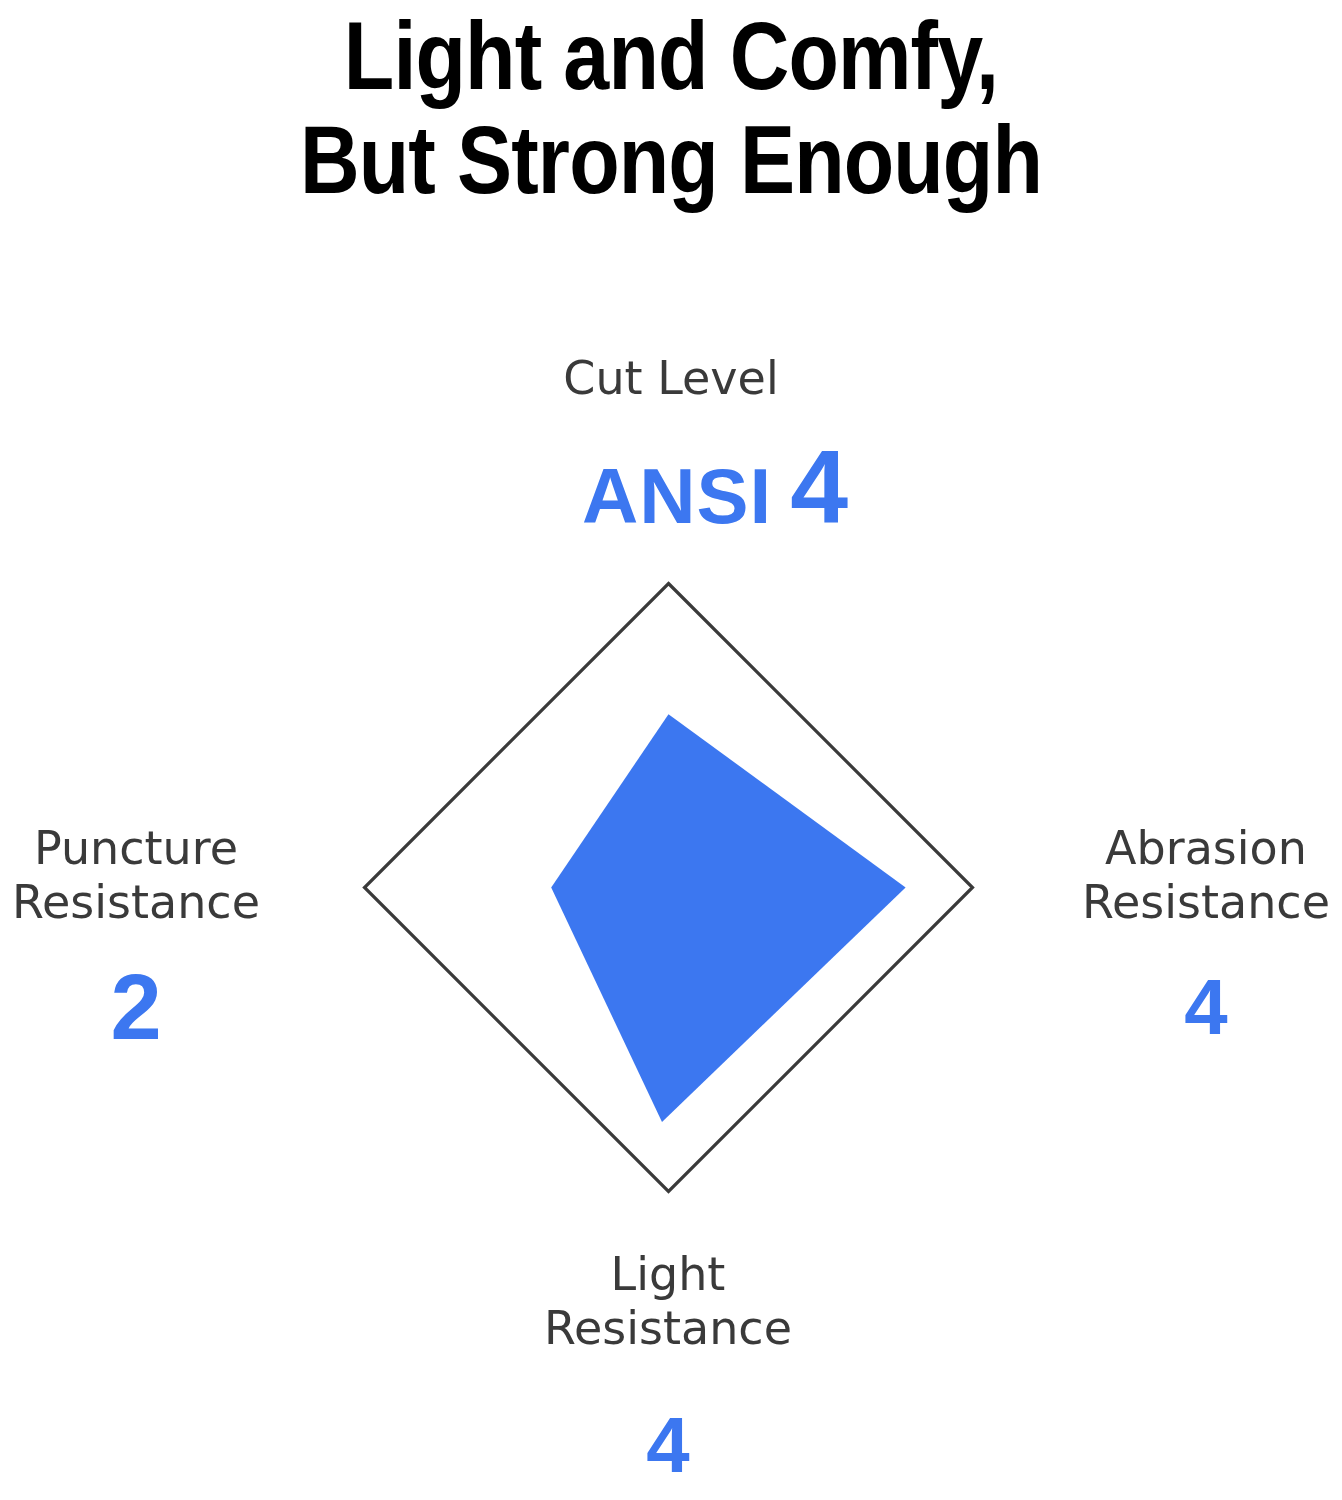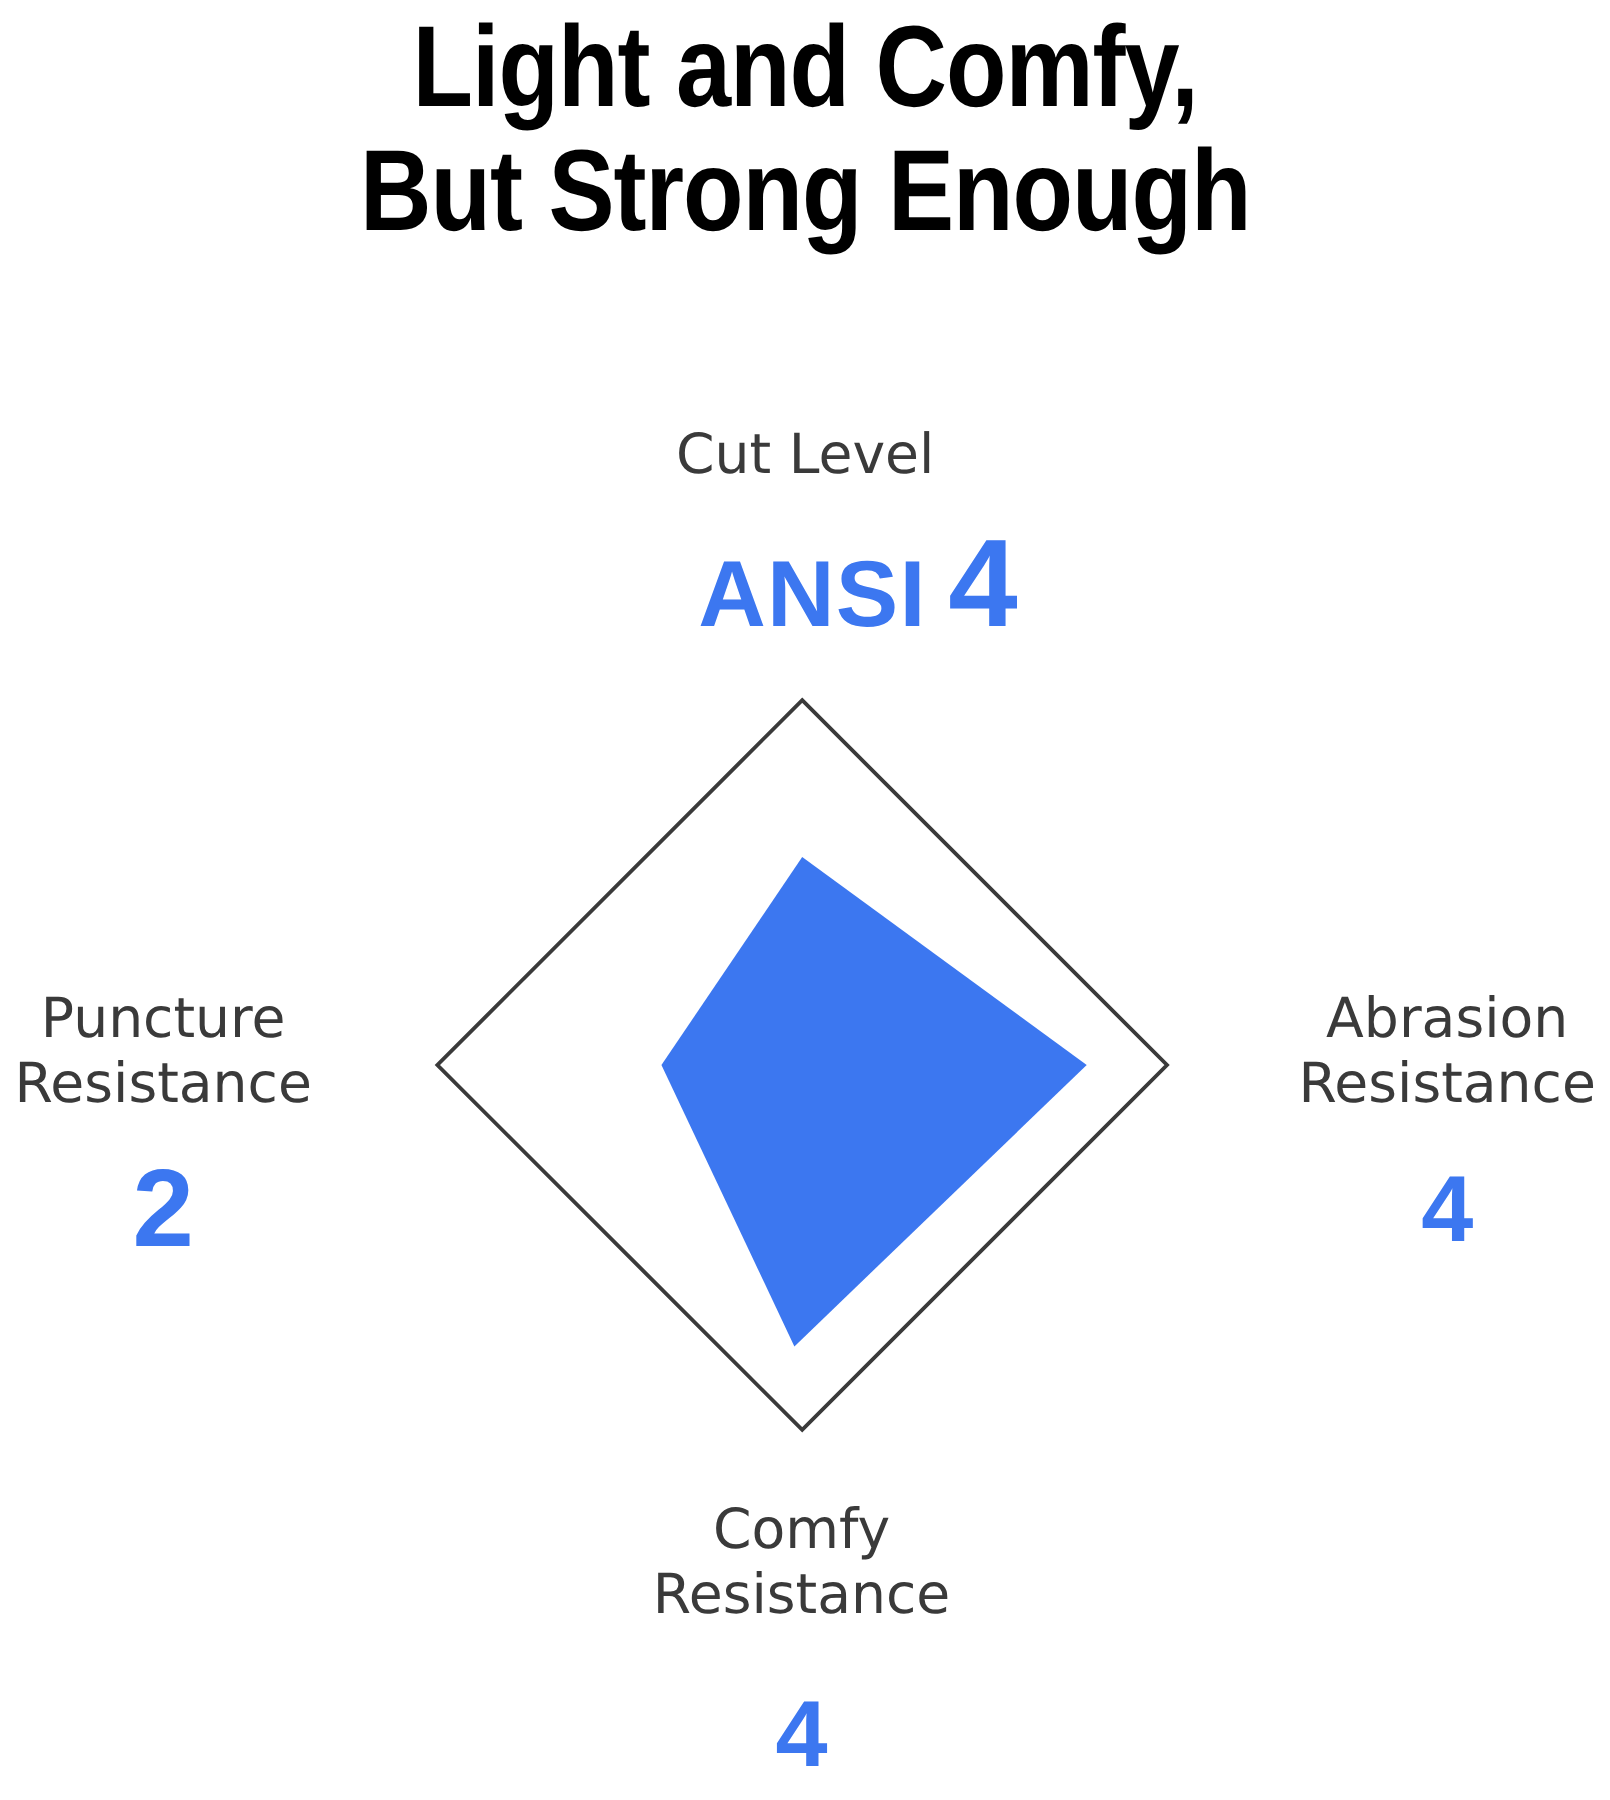--- a/index.html
+++ b/index.html
@@ -167,17 +167,17 @@
   </div>
 
   <div class="axis-label label-left">Puncture
 Resistance</div>
   <div class="axis-value value-left">2</div>
 
   <div class="axis-label label-right">Abrasion
 Resistance</div>
   <div class="axis-value value-right">4</div>
 
-  <div class="axis-label label-bottom">Comfy
+  <div class="axis-label label-bottom">Light
 Resistance</div>
   <div class="axis-value value-bottom">4</div>
 
 </div>
 
 </body></html>

